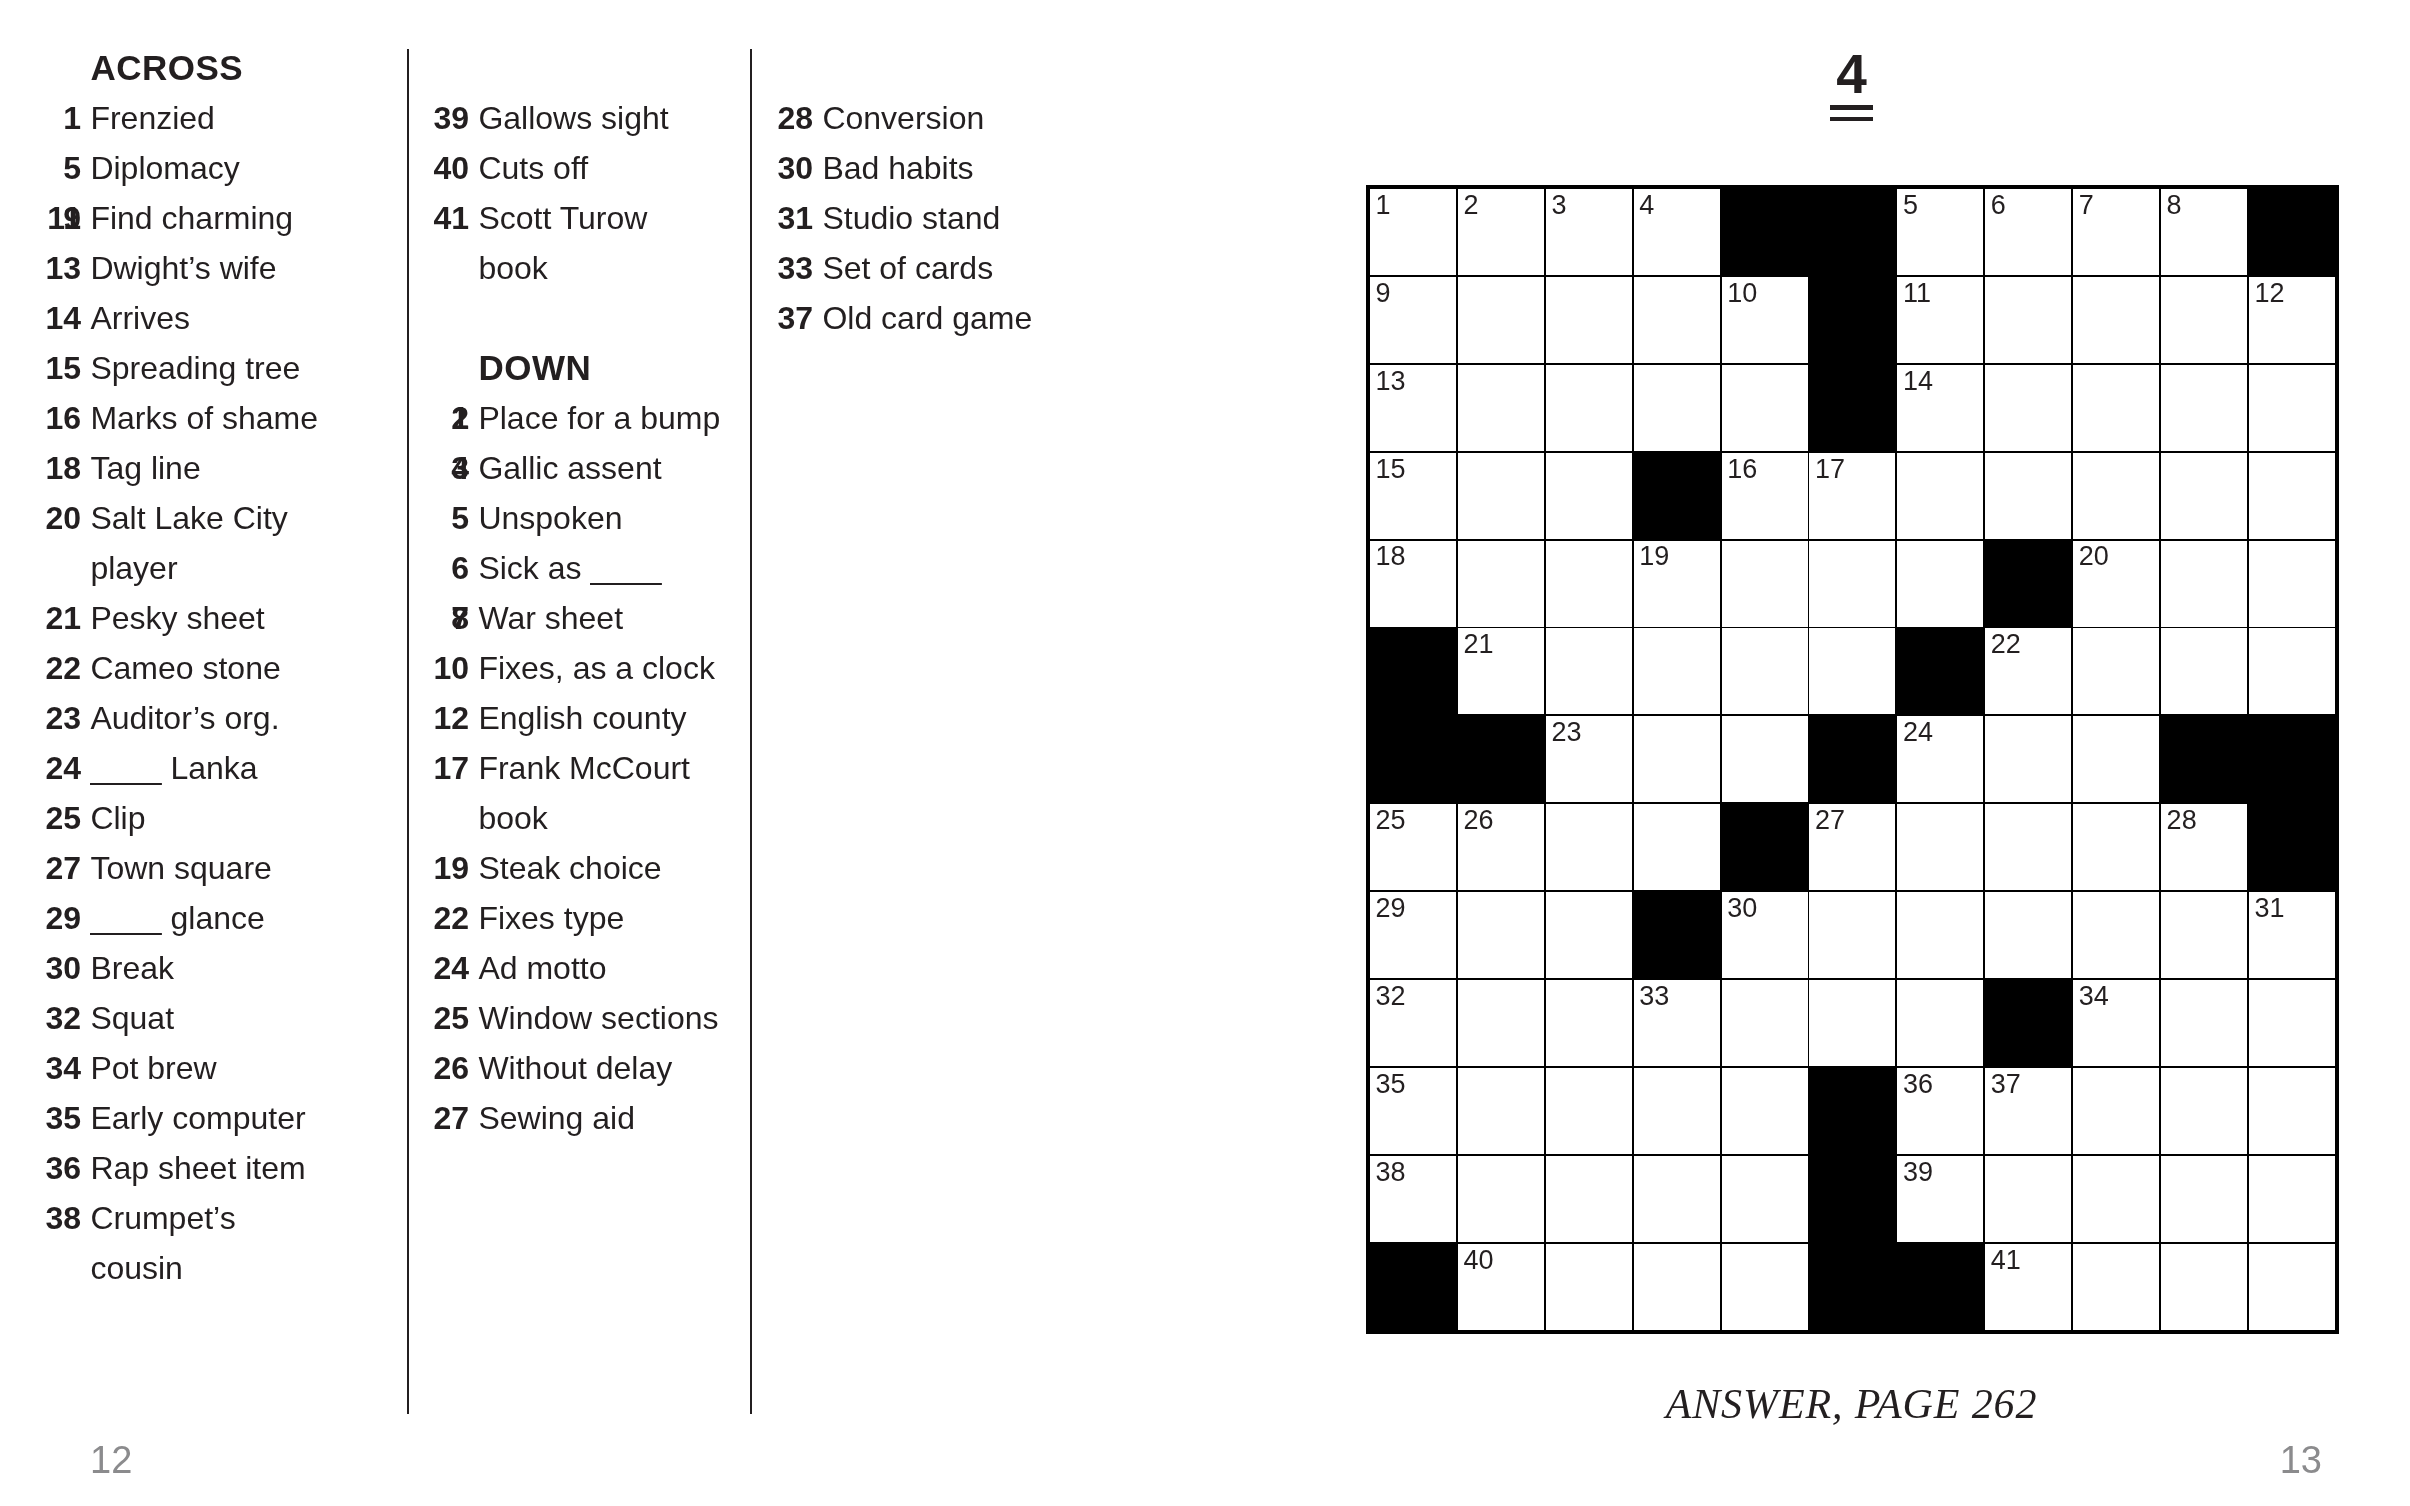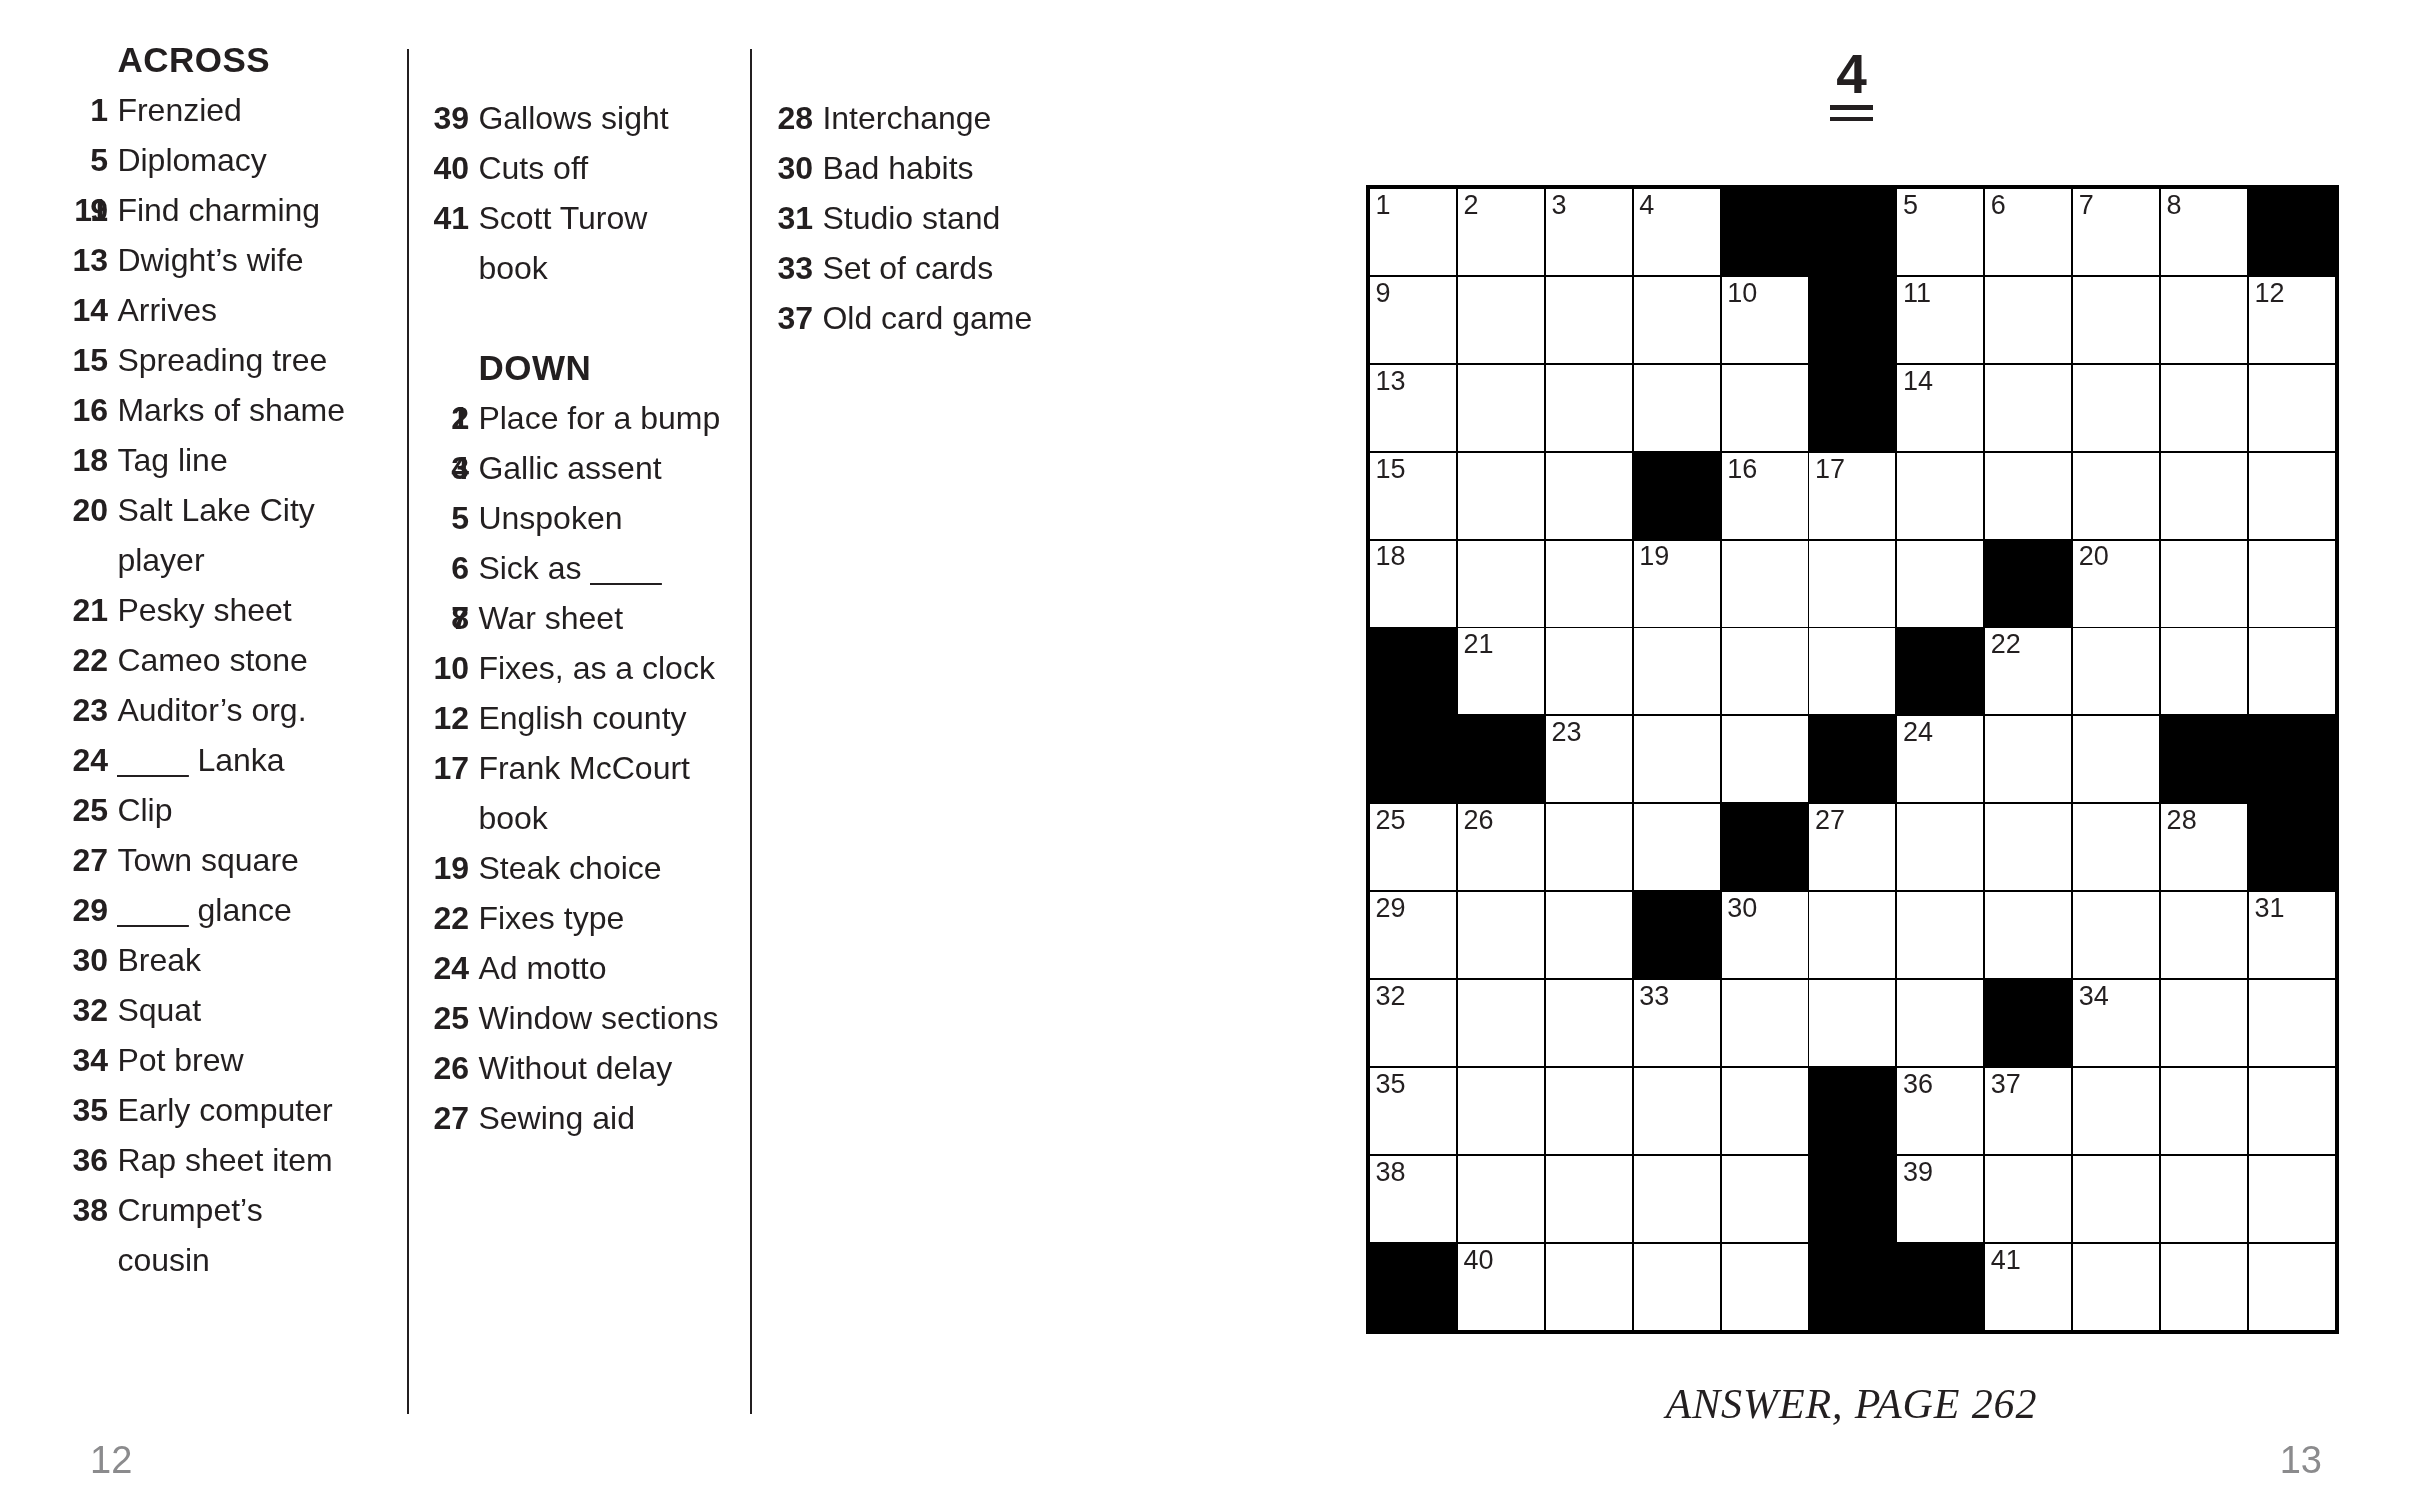--- a/index.html
+++ b/index.html
@@ -1,21 +1,21 @@
 <!DOCTYPE html>
 <html style="font-size:15px"><head>
 <meta charset="utf-8">
 <style>
   html,body{margin:0;padding:0;background:#fff;}
   body{width:2411px;height:1507px;position:relative;overflow:hidden;
        font-family:"Liberation Sans",sans-serif;color:#231f20;}
 
   
   .clue-col{position:absolute;white-space:nowrap;}
-  .col1{left:43px;top:35px;margin-left:27px;--numw:38px;}
+  .col1{left:43px;top:43px;--numw:38px;}
   .col2{left:424px;top:93px;--numw:45px;}
   .col3{left:768px;top:93px;--numw:45px;}
   .clue{position:relative;font-size:32px;}
   .cnum{position:absolute;left:0;top:0;width:var(--numw);text-align:right;
         font-weight:700;line-height:50px;}
   .clines{margin-left:calc(var(--numw) + 9.4px);}
   .cline{height:50px;line-height:50px;}
   .clue-header{margin-left:calc(var(--numw) + 9.4px);height:50px;line-height:50px;
         font-weight:700;font-size:35px;letter-spacing:0.5px;}
   .gapline{height:50px;}
@@ -304,21 +304,21 @@
         <div class="clines">
           <div class="cline">Sewing aid</div>
         </div>
       </div>
     </div>
   <div class="divider div2"></div>
   <div class="clue-col col3" id="col-2">
       <div class="clue">
         <span class="cnum">28</span>
         <div class="clines">
-          <div class="cline">Interchange</div>
+          <div class="cline">Conversion</div>
         </div>
       </div>
       <div class="clue">
         <span class="cnum">30</span>
         <div class="clines">
           <div class="cline">Bad habits</div>
         </div>
       </div>
       <div class="clue">
         <span class="cnum">31</span>

